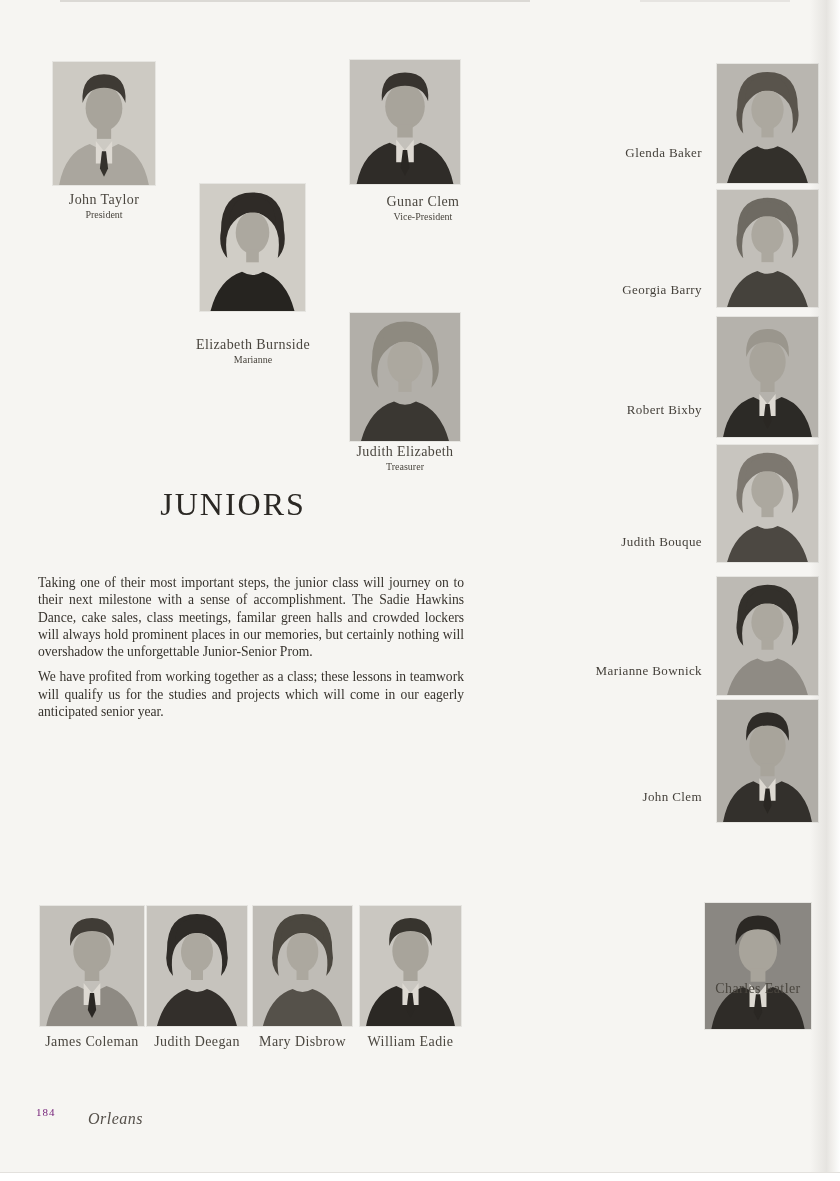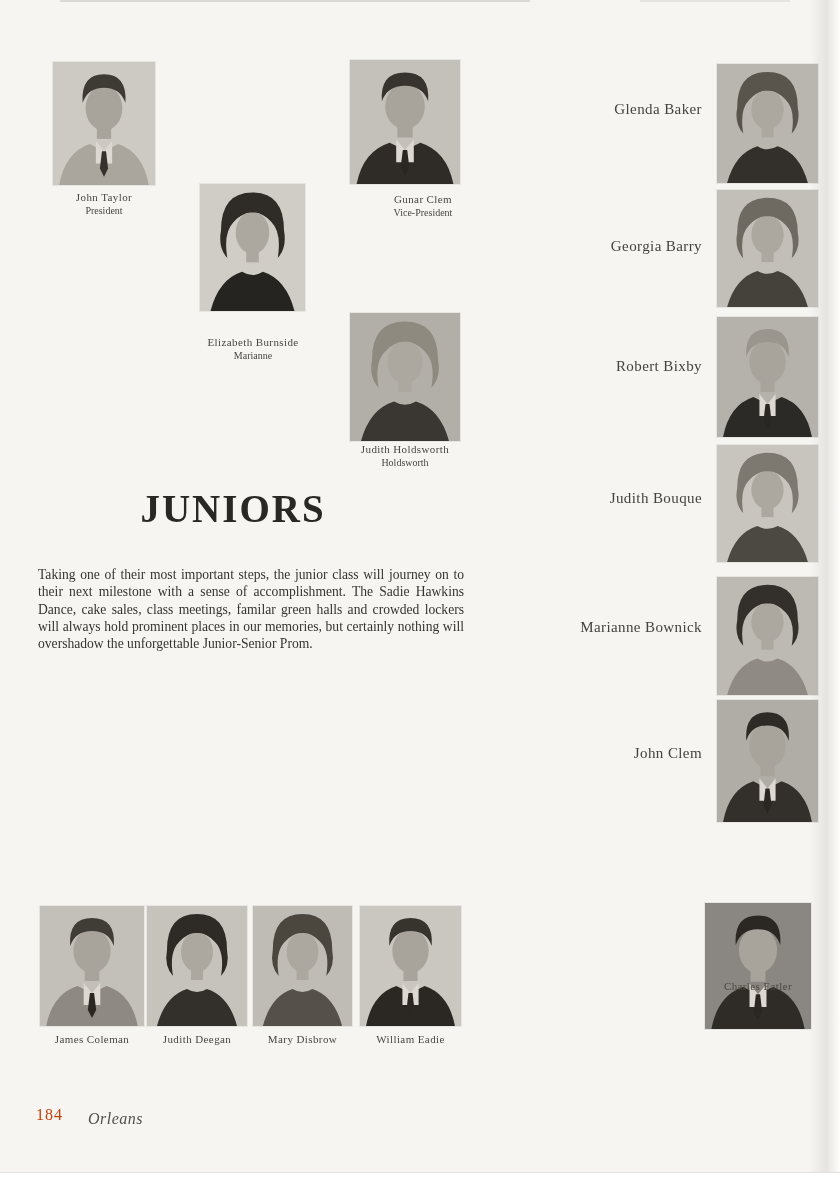--- a/index.html
+++ b/index.html
@@ -15,36 +15,36 @@
         background:linear-gradient(to right,rgba(130,124,116,0) 0%,
                  rgba(130,124,116,0.14) 55%,rgba(130,124,116,0.03) 78%,
                  rgba(255,255,255,0.85) 100%);}
   .bottom-strip{position:absolute;left:0;top:1172px;width:840px;height:9px;
         background:#ffffff;border-top:1px solid #e3e1dd;}
 
   .portrait{position:absolute;overflow:hidden;box-shadow:0 0 0 1px rgba(90,85,78,0.10);}
   .portrait svg{display:block;width:100%;height:100%;}
 
   .cap{position:absolute;text-align:center;color:#4a463f;line-height:1.25;}
-  .cap .nm{font-size:11px;letter-spacing:0.4px;font-family:Liberation Serif, serif;}
+  .cap .nm{font-size:14px;letter-spacing:0.4px;font-family:Liberation Serif, serif;}
   .cap .role{font-size:10px;}
 
   .side-label{position:absolute;left:548px;width:154px;text-align:right;
-        font-size:15px;color:#46423c;letter-spacing:0.4px;}
+        font-size:13px;color:#46423c;letter-spacing:0.4px;margin-top:44px;}
 
   .juniors{position:absolute;left:20px;top:486px;width:426px;margin:0;
-        text-align:center;font-size:39px;font-weight:700;letter-spacing:2px;
+        text-align:center;font-size:32px;font-weight:400;letter-spacing:2px;
         color:#2b2824;font-family:"Liberation Serif","DejaVu Serif",serif;}
 
   .bodytext{position:absolute;left:38px;top:566px;width:426px;
         font-size:13.6px;line-height:17.3px;color:#37332d;text-align:justify;}
-  .bodytext p{margin:0 0 5px 0;}
-
-  .footer-num{position:absolute;left:36px;top:1106px;font-size:16px;
-        color:#c2410c;letter-spacing:1px;}
+  .bodytext p{margin:8px 0 5px 0;}
+
+  .footer-num{position:absolute;left:36px;top:1106px;font-size:11px;
+        color:#701a75;letter-spacing:1px;}
   .footer-cap{position:absolute;left:88px;top:1110px;font-size:16px;
         font-style:italic;color:#55504a;letter-spacing:0.5px;}
 </style>
 </head>
 <body>
 
 <svg width="0" height="0" style="position:absolute" aria-hidden="true">
  <defs>
   <symbol id="sil-male" viewBox="0 0 100 120" preserveAspectRatio="none">
     <rect width="100" height="120" fill="var(--bg,#c6c3bd)"></rect>
@@ -100,27 +100,28 @@
     <div class="nm">Elizabeth Burnside</div>
     <div class="role">Marianne</div>
   </div>
 
   <div class="portrait" style="left:350px;top:313px;width:110px;height:128px;--bg:#b2afa9;--hair:#8e8a80;--suit:#3a3732">
     <svg viewBox="0 0 100 120" preserveAspectRatio="none">
         <use href="#sil-female"></use>
       </svg>
     </div>
   <div class="cap" style="left:340px;top:443px;width:130px">
-    <div class="nm">Judith Holdsworth</div>
-    <div class="role">Holdsworth</div>
+    <div class="nm">Judith Elizabeth</div>
+    <div class="role">Treasurer</div>
   </div>
 
   <h1 class="juniors">JUNIORS</h1>
   <div class="bodytext">
     <p>Taking one of their most important steps, the junior class will journey on to their next milestone with a sense of accomplishment. The Sadie Hawkins Dance, cake sales, class meetings, familar green halls and crowded lockers will always hold prominent places in our memories, but certainly nothing will overshadow the unforgettable Junior-Senior Prom.</p>
+    <p>We have profited from working together as a class; these lessons in teamwork will qualify us for the studies and projects which will come in our eagerly anticipated senior year.</p>
   </div>
 
   <div class="portrait" style="left:717px;top:64px;width:101px;height:119px;--bg:#b9b6b0;--hair:#59544c;--suit:#33302b">
     <svg viewBox="0 0 100 120" preserveAspectRatio="none">
         <use href="#sil-female"></use>
       </svg>
     </div>
   <div class="side-label" style="top:101px">Glenda Baker</div>
 
   <div class="portrait" style="left:717px;top:190px;width:101px;height:117px;--bg:#c2bfb9;--hair:#6e6a62;--suit:#45423c">

